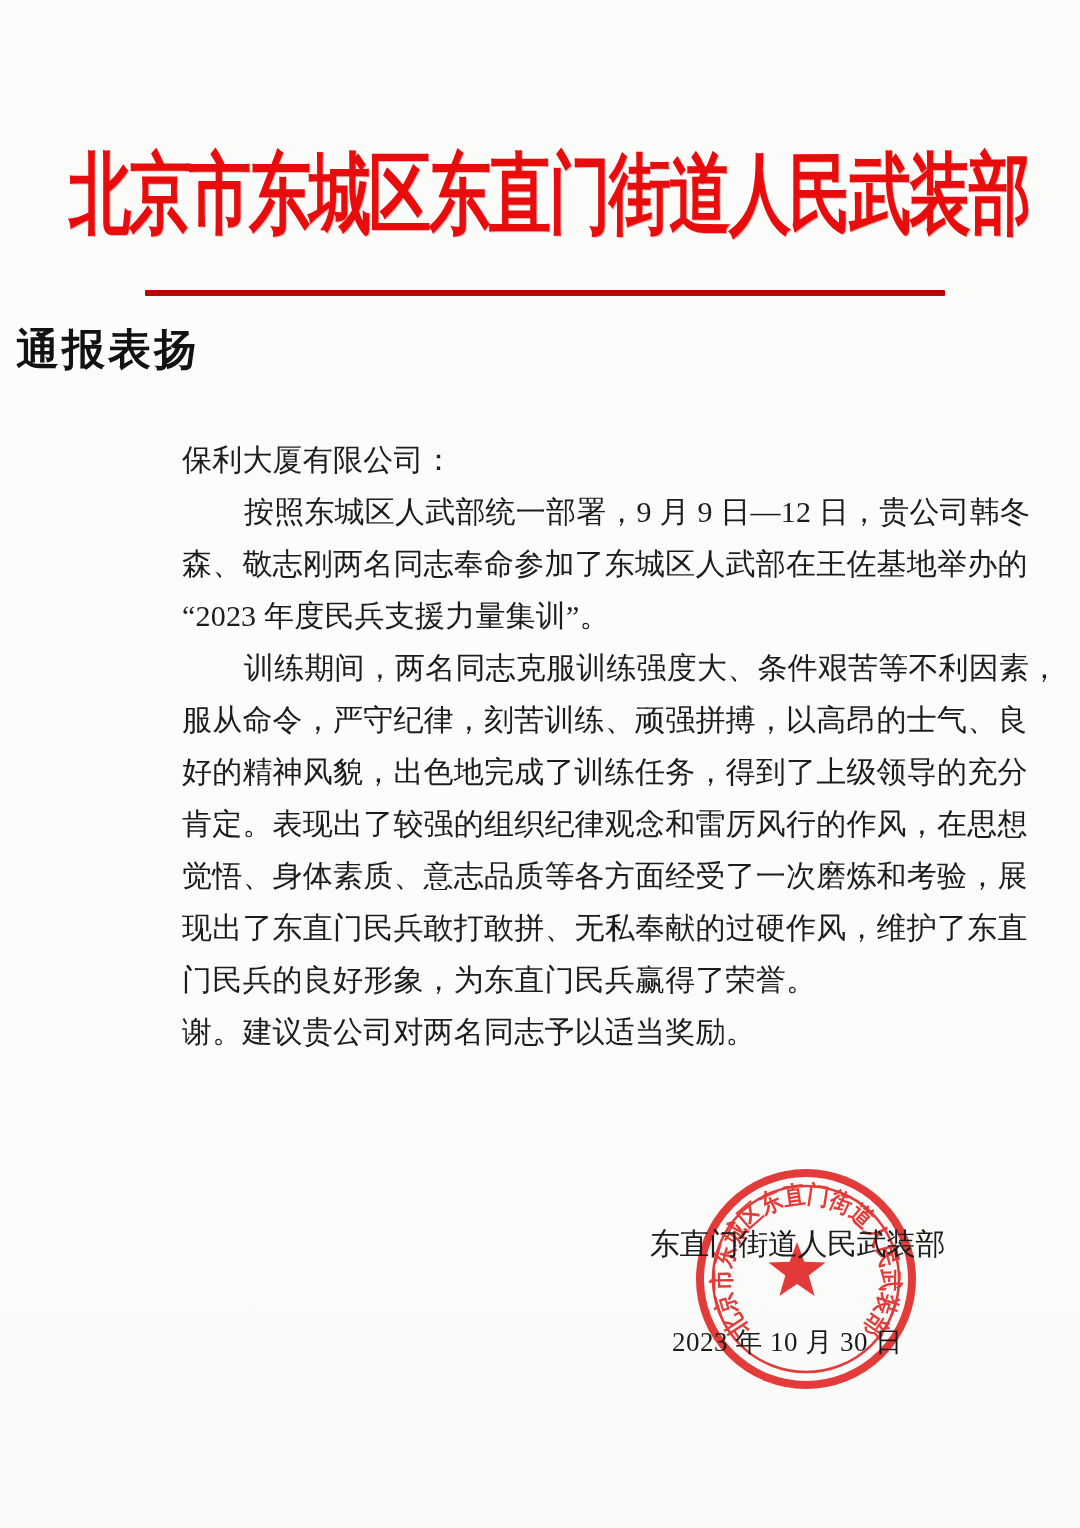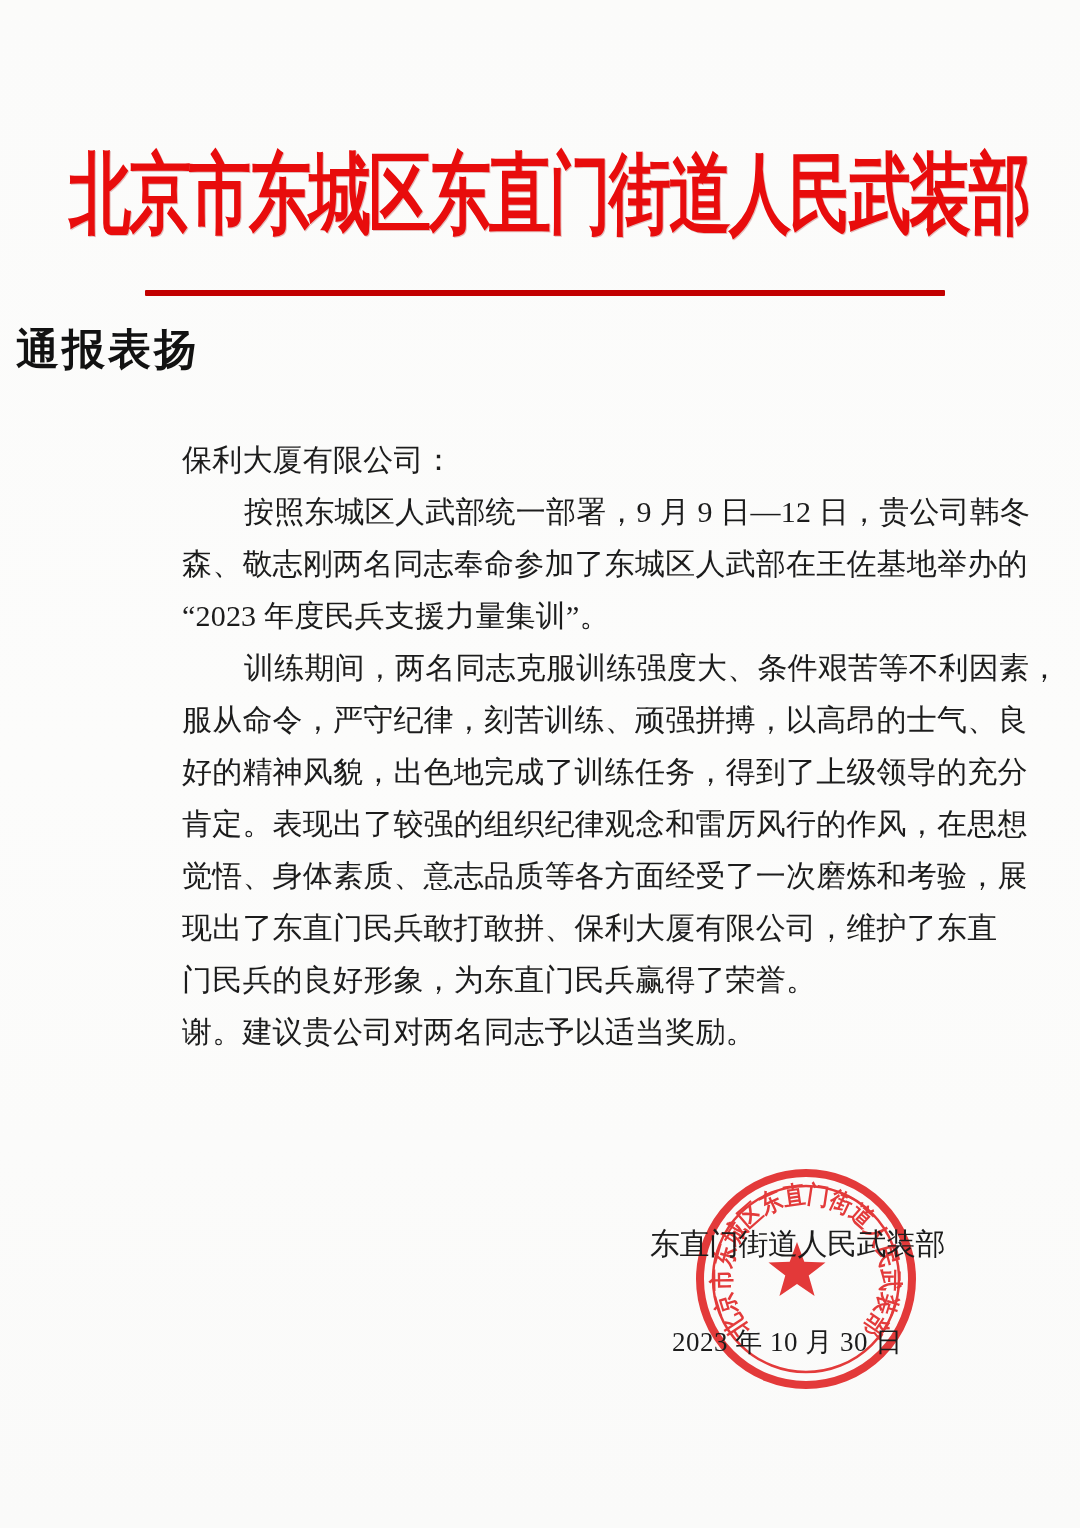--- a/index.html
+++ b/index.html
@@ -91,21 +91,21 @@
   <div class="body-text">
     <div class="body-line">保利大厦有限公司：</div>
     <div class="body-line indent">按照东城区人武部统一部署，9 月 9 日—12 日，贵公司韩冬</div>
     <div class="body-line">森、敬志刚两名同志奉命参加了东城区人武部在王佐基地举办的</div>
     <div class="body-line">“2023 年度民兵支援力量集训”。</div>
     <div class="body-line indent">训练期间，两名同志克服训练强度大、条件艰苦等不利因素，</div>
     <div class="body-line">服从命令，严守纪律，刻苦训练、顽强拼搏，以高昂的士气、良</div>
     <div class="body-line">好的精神风貌，出色地完成了训练任务，得到了上级领导的充分</div>
     <div class="body-line">肯定。表现出了较强的组织纪律观念和雷厉风行的作风，在思想</div>
     <div class="body-line">觉悟、身体素质、意志品质等各方面经受了一次磨炼和考验，展</div>
-    <div class="body-line">现出了东直门民兵敢打敢拼、保利大厦有限公司，维护了东直</div>
+    <div class="body-line">现出了东直门民兵敢打敢拼、无私奉献的过硬作风，维护了东直</div>
     <div class="body-line">门民兵的良好形象，为东直门民兵赢得了荣誉。</div>
     <div class="body-line">谢。建议贵公司对两名同志予以适当奖励。</div>
   </div>
 
   <div class="closing-signature">东直门街道人民武装部</div>
 
   <div class="closing-date">2023 年 10 月 30 日</div>
 
   <svg class="seal" viewBox="0 0 230 230">
     <defs>

